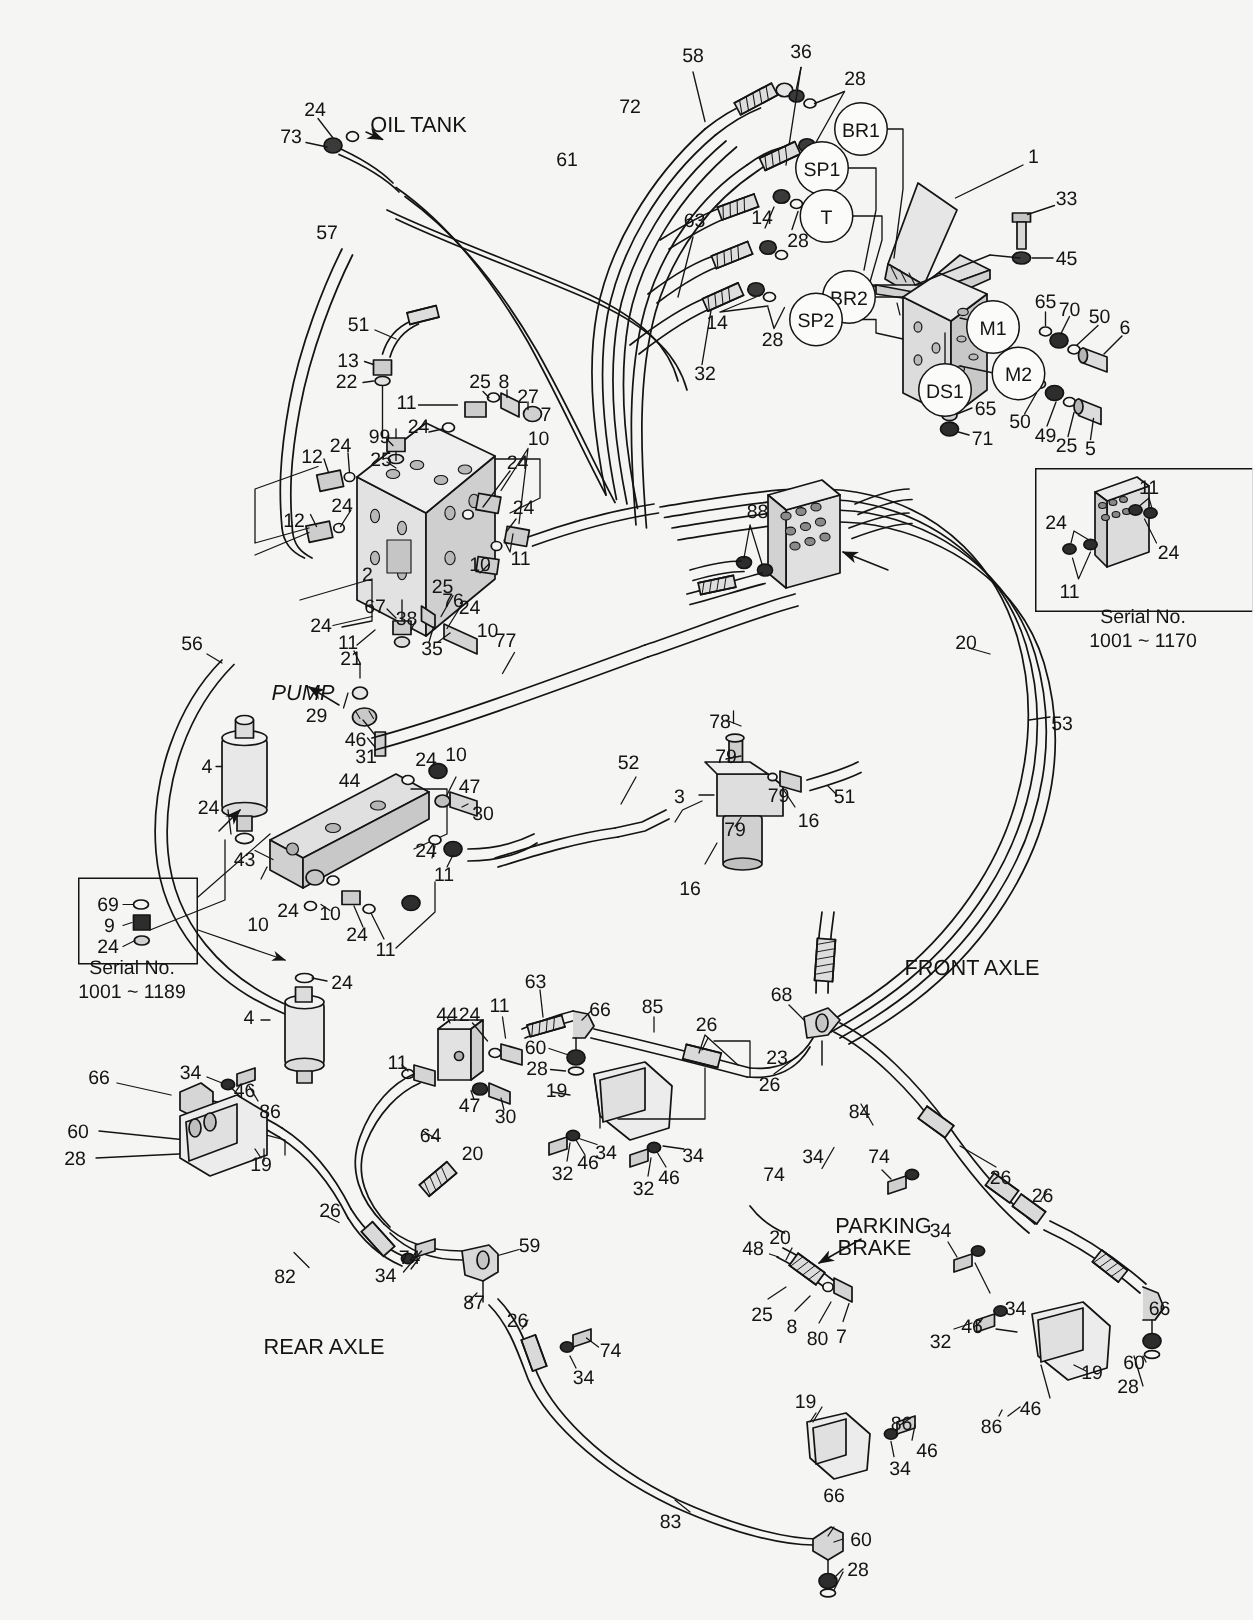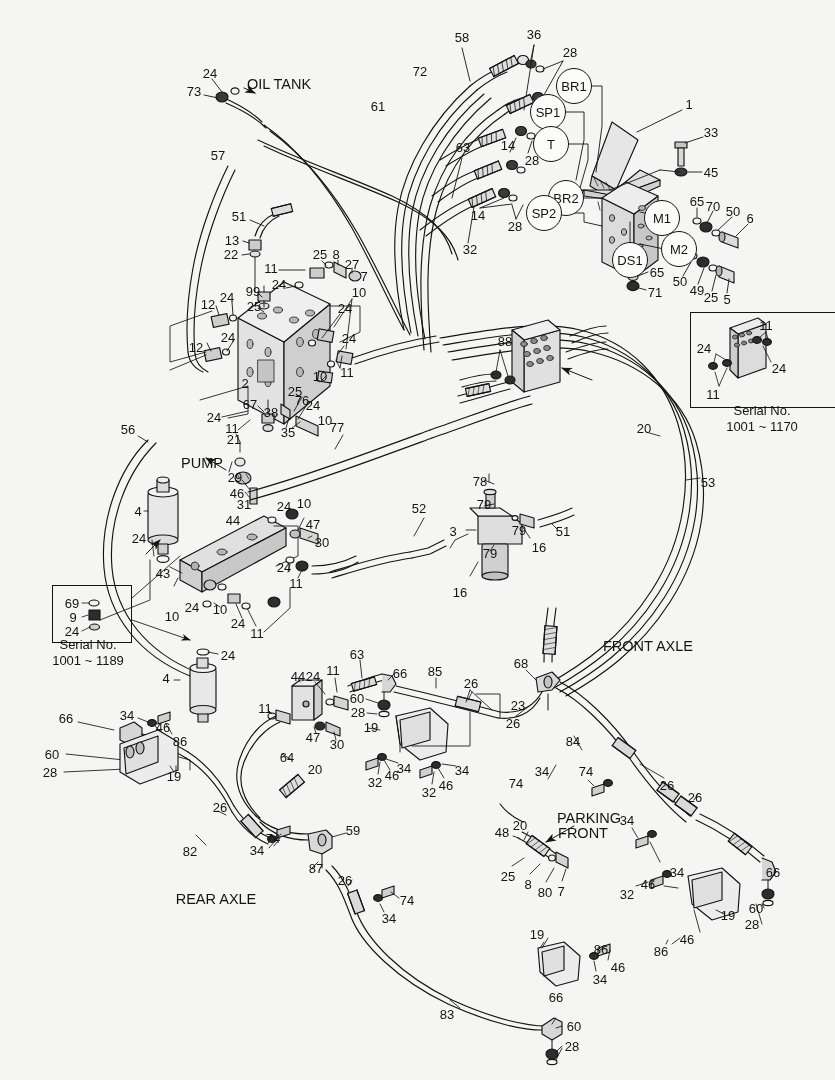--- a/index.html
+++ b/index.html
@@ -745,21 +745,21 @@
       <div class="lbl" style="left: 295px; top: 391px;">25</div>
       <div class="lbl" style="left: 302px; top: 400px;">76</div>
       <div class="lbl" style="left: 313px; top: 405px;">24</div>
       <div class="lbl" style="left: 325px; top: 420px;">10</div>
       <div class="lbl" style="left: 250px; top: 404px;">67</div>
       <div class="lbl" style="left: 271px; top: 412px;">38</div>
       <div class="lbl" style="left: 288px; top: 432px;">35</div>
       <div class="lbl" style="left: 214px; top: 417px;">24</div>
       <div class="lbl" style="left: 232px; top: 428px;">11</div>
       <div class="lbl" style="left: 234px; top: 439px;">21</div>
-      <div class="lbl" style="left: 235px; top: 477px;">29</div>
+      <div class="lbl" style="left: 211px; top: 477px;">29</div>
       <div class="lbl" style="left: 237px; top: 493px;">46</div>
       <div class="lbl" style="left: 244px; top: 504px;">31</div>
       <div class="lbl" style="left: 128px; top: 429px;">56</div>
       <div class="lbl" style="left: 138px; top: 511px;">4</div>
       <div class="lbl" style="left: 139px; top: 538px;">24</div>
       <div class="lbl" style="left: 233px; top: 520px;">44</div>
       <div class="lbl" style="left: 163px; top: 573px;">43</div>
       <div class="lbl" style="left: 192px; top: 607px;">24</div>
       <div class="lbl" style="left: 172px; top: 616px;">10</div>
       <div class="lbl" style="left: 220px; top: 609px;">10</div>
@@ -897,20 +897,20 @@
       <div class="lbl ser" style="left: 88px; top: 653px;">
         <div>Serial No.</div>
         <div>1001 ~ 1189</div>
       </div>
       <div class="lbl" style="left: 72px; top: 603px;">69</div>
       <div class="lbl" style="left: 73px; top: 617px;">9</div>
       <div class="lbl" style="left: 72px; top: 631px;">24</div>
     </div>
   <div id="titles-layer">
       <div class="lbl big" style="left: 279px; top: 84px;">OIL TANK</div>
-      <div class="lbl big" style="left: 202px; top: 463px;">PUMP</div>
+      <div class="lbl big" style="left: 202px; top: 463px; font-style: italic;">PUMP</div>
       <div class="lbl big" style="left: 648px; top: 646px;">FRONT AXLE</div>
       <div class="lbl big" style="left: 216px; top: 899px;">REAR AXLE</div>
       <div class="lbl big" style="left: 589px; top: 818px;">PARKING</div>
-      <div class="lbl big" style="left: 583px; top: 833px;">FRONT</div>
+      <div class="lbl big" style="left: 583px; top: 833px;">BRAKE</div>
     </div>
 
 </div>
 
 </body></html>

